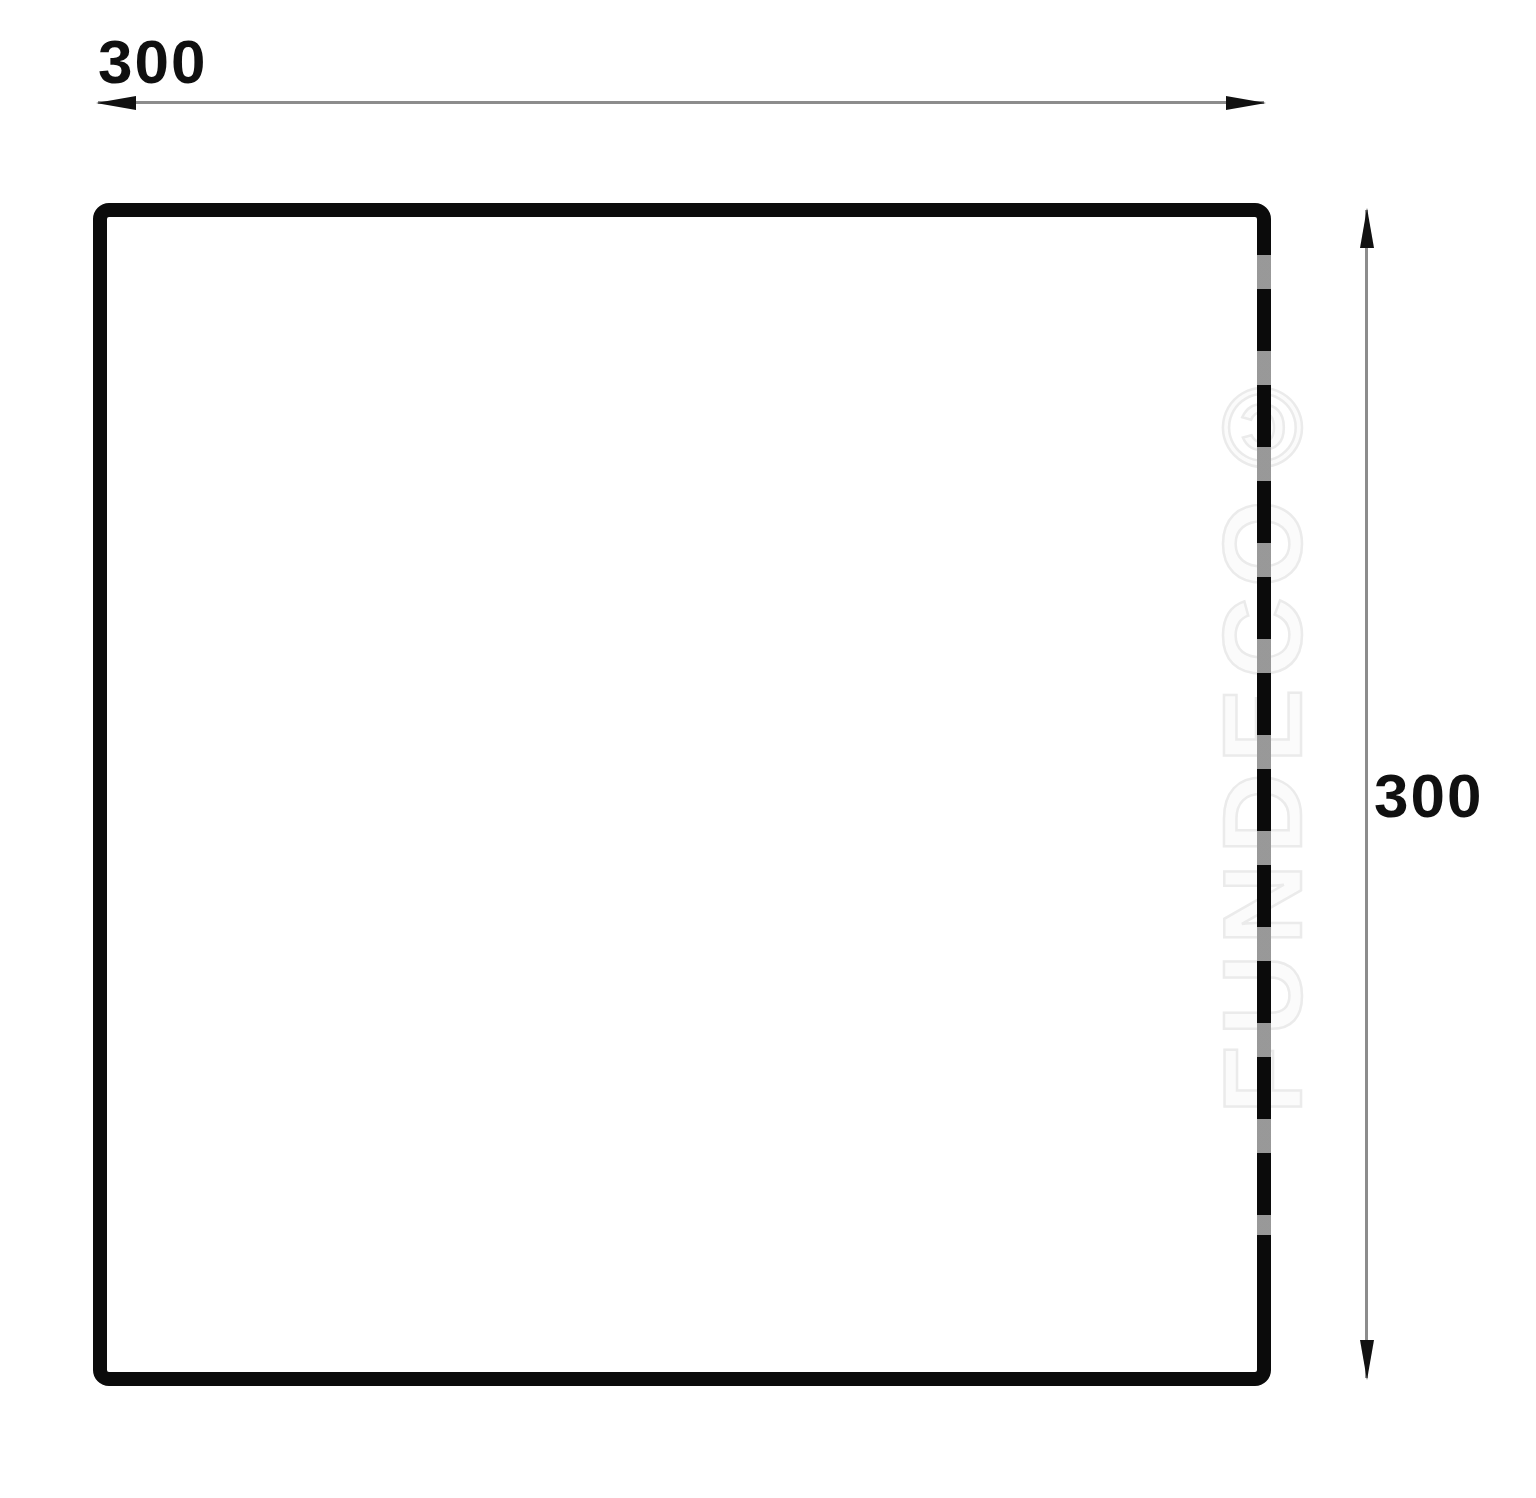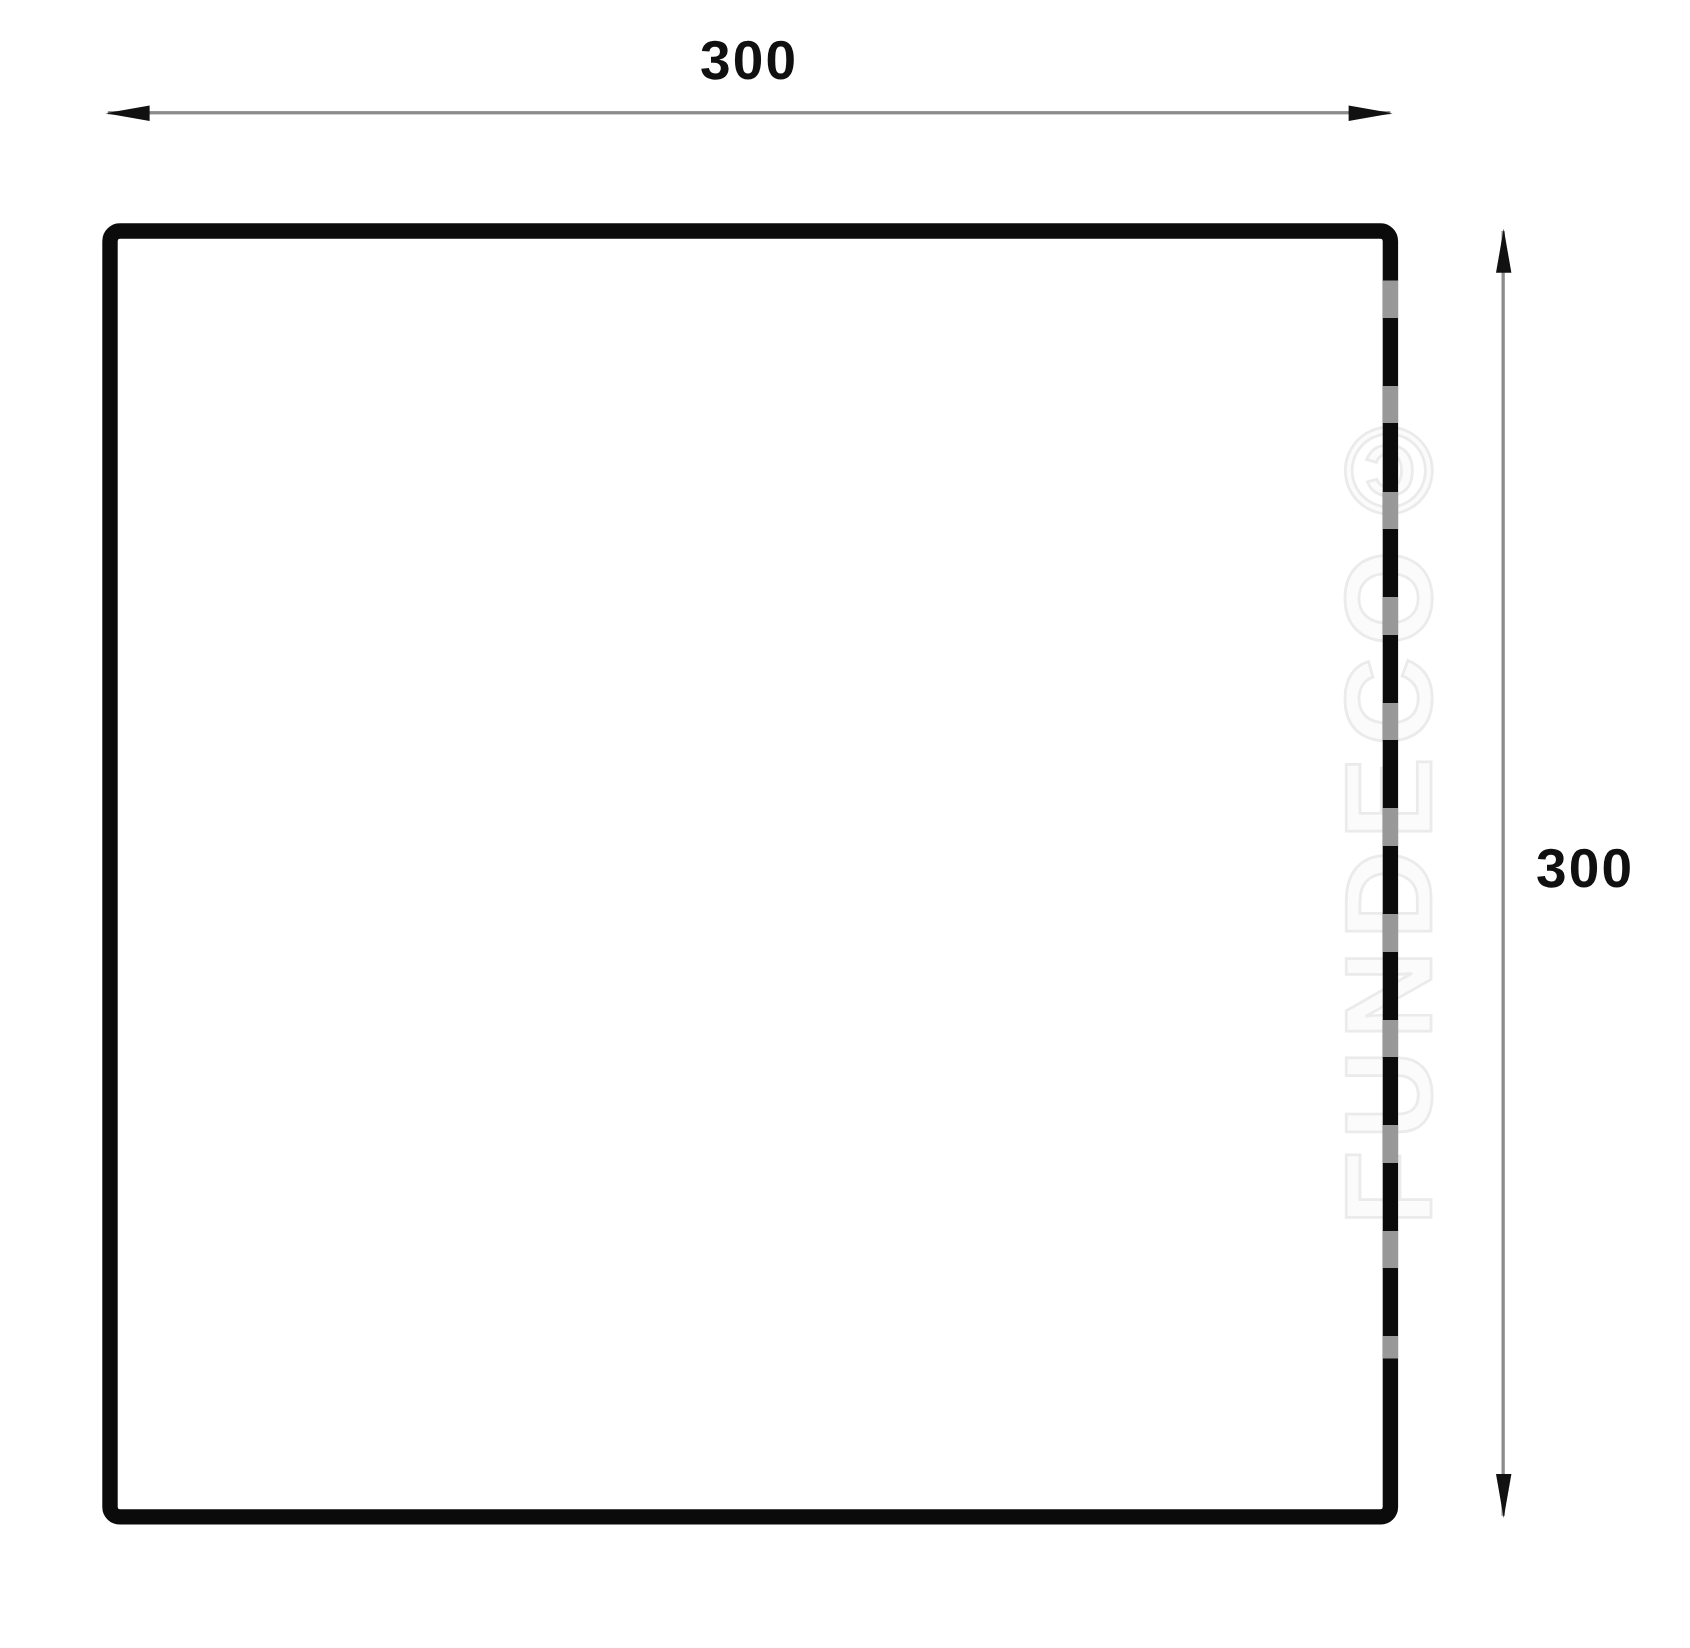--- a/index.html
+++ b/index.html
@@ -10,24 +10,23 @@
     height: 1498px;
     background: var(--background, #ffffff);
     font-family: "Liberation Sans", sans-serif;
     overflow: hidden;
   }
 
   
   .dim-label {
     position: absolute;
     font-weight: bold;
-    font-size: 50px;
+    font-size: 62px;
     color: var(--label, #101010);
     letter-spacing: 2px;
-    text-align: center;
     user-select: none;
   }
   .top-dim-label  { left: 98px;  top: 26px;  width: 1166px; }
   .right-dim-label{ left: 1374px; top: 760px; width: 134px; }
 
   
   .top-dim-line {
     position: absolute;
     left: 98px; top: 101px;
     width: 1166px; height: 3px;

